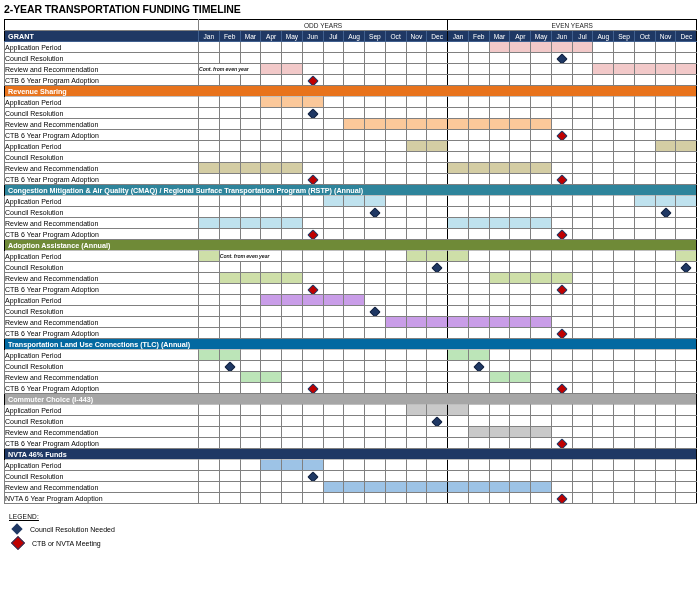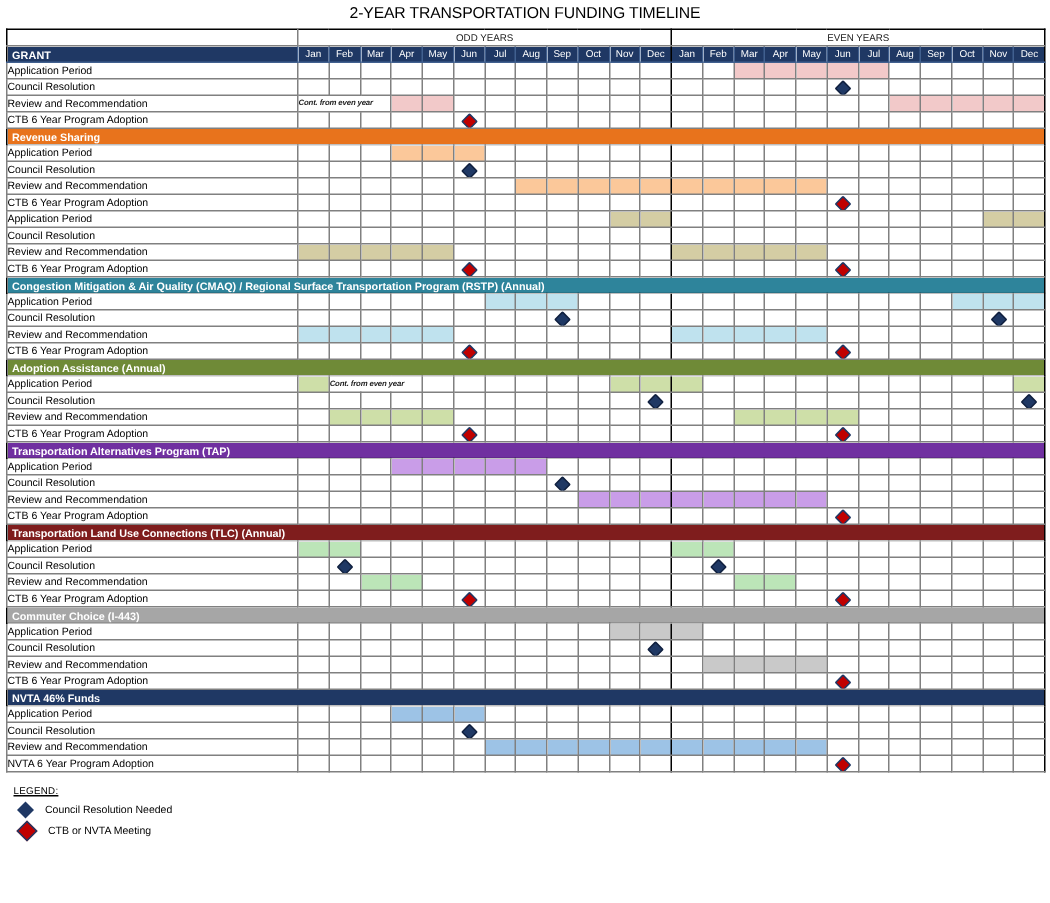--- a/index.html
+++ b/index.html
@@ -5,23 +5,23 @@
   html,body{margin:0;padding:0;background:#ffffff;}
   body{
     width:700px;height:602px;
     font-family:"Liberation Sans", sans-serif;
     color:#000;
     -webkit-font-smoothing:none;
   }
   #doc{width:700px;height:602px;position:relative;box-sizing:border-box;padding:0 4px;}
 
   .title{
-    text-align:center;
+    text-align:left;
     font-size:10.5px;
-    font-weight:normal;
+    font-weight:bold;
     letter-spacing:-0.1px;
     padding:3px 0 4px 0;
     line-height:12px;
   }
 
   table.timeline{
     border-collapse:collapse;
     table-layout:fixed;
     width:692px;
     font-size:6.5px;
@@ -775,23 +775,20 @@
           <td class="cell">
             <span class="dia red"></span>
           </td>
           <td class="cell"></td>
           <td class="cell"></td>
           <td class="cell"></td>
           <td class="cell"></td>
           <td class="cell"></td>
           <td class="cell sepR"></td>
         </tr>
-        <tr class="group">
-          <td class="gl" colspan="25" style="background: rgb(112, 48, 160); border-left: 1.4px solid rgb(0, 0, 0); border-right: 1.4px solid rgb(0, 0, 0);">Transportation Alternatives Program (TAP)</td>
-        </tr>
         <tr>
           <td class="actlabel">Application Period</td>
           <td class="cell sepL"></td>
           <td class="cell"></td>
           <td class="cell"></td>
           <td class="cell" style="background: rgb(201, 157, 232);"></td>
           <td class="cell" style="background: rgb(201, 157, 232);"></td>
           <td class="cell" style="background: rgb(201, 157, 232);"></td>
           <td class="cell" style="background: rgb(201, 157, 232);"></td>
           <td class="cell" style="background: rgb(201, 157, 232);"></td>
@@ -891,21 +888,21 @@
             <span class="dia red"></span>
           </td>
           <td class="cell"></td>
           <td class="cell"></td>
           <td class="cell"></td>
           <td class="cell"></td>
           <td class="cell"></td>
           <td class="cell sepR"></td>
         </tr>
         <tr class="group">
-          <td class="gl" colspan="25" style="background: #7f1d1d; border-left: 1.4px solid rgb(0, 0, 0); border-right: 1.4px solid rgb(0, 0, 0);">Transportation Land Use Connections (TLC) (Annual)</td>
+          <td class="gl" colspan="25" style="background: #0369a1; border-left: 1.4px solid rgb(0, 0, 0); border-right: 1.4px solid rgb(0, 0, 0);">Transportation Land Use Connections (TLC) (Annual)</td>
         </tr>
         <tr>
           <td class="actlabel">Application Period</td>
           <td class="cell sepL" style="background: rgb(188, 229, 184);"></td>
           <td class="cell" style="background: rgb(188, 229, 184);"></td>
           <td class="cell"></td>
           <td class="cell"></td>
           <td class="cell"></td>
           <td class="cell"></td>
           <td class="cell"></td>

